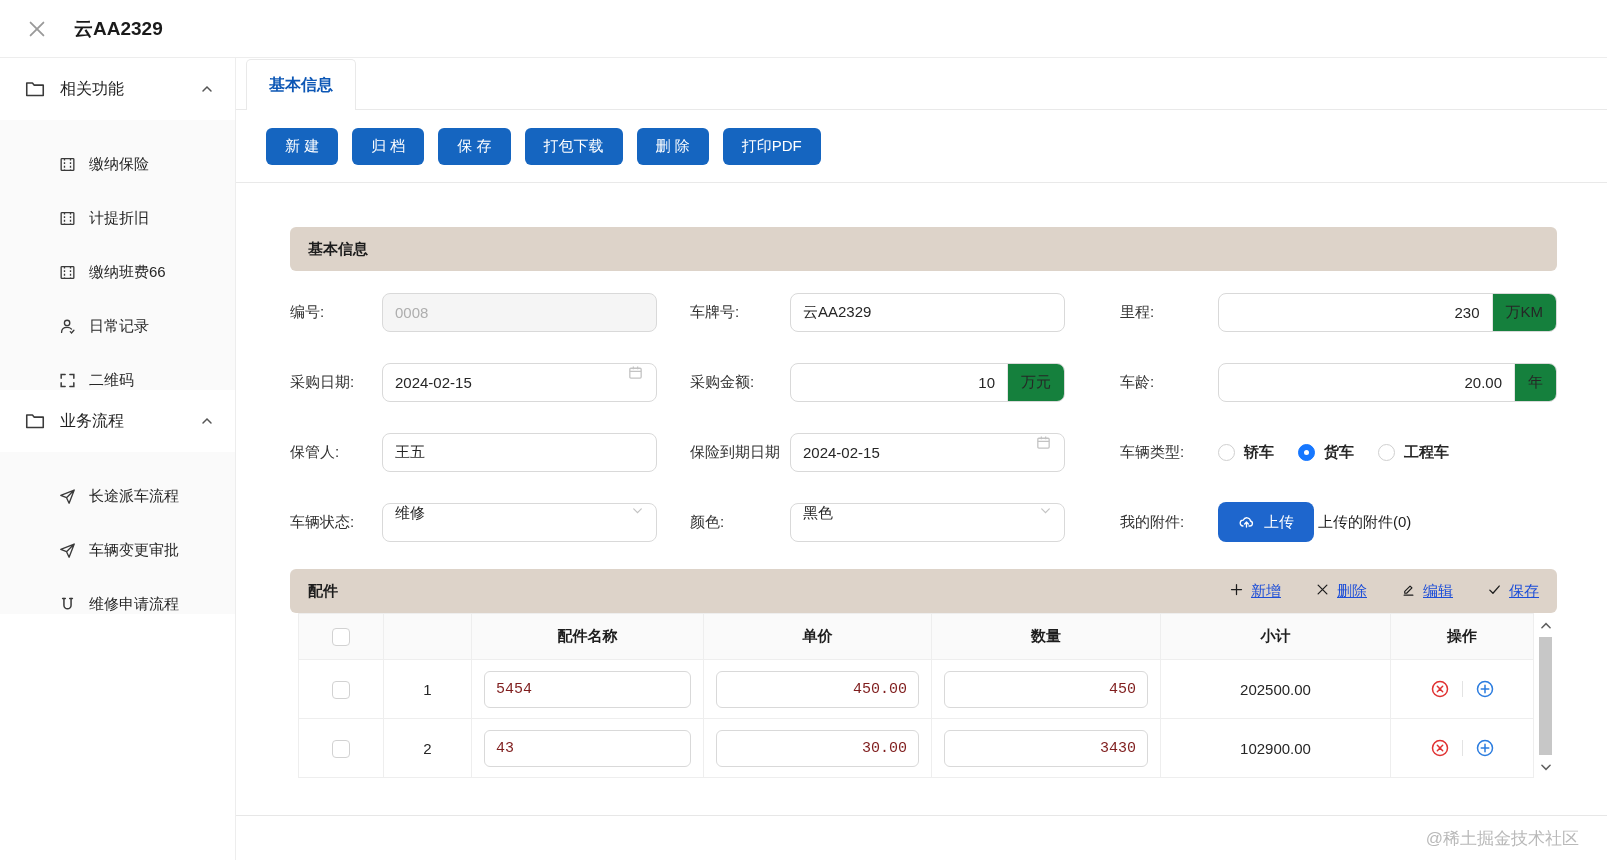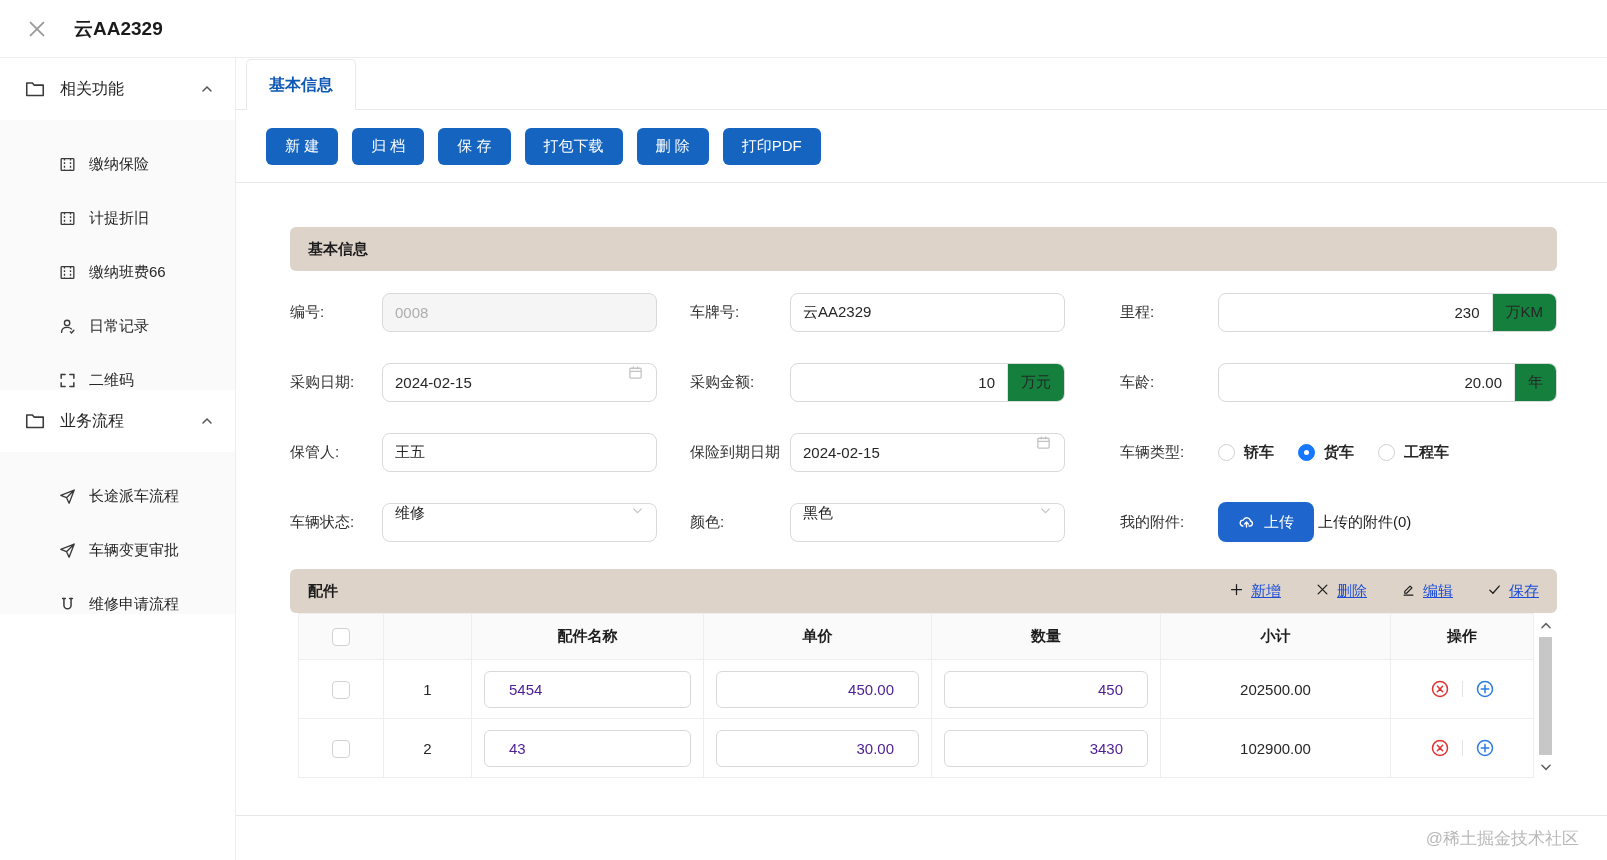--- a/index.html
+++ b/index.html
@@ -70,21 +70,21 @@
   .upload-btn svg { width:17px; height:17px; }
   .att-text { font-size:15px; margin-left:4px; color:#1d1d1d; }
 
   
   .parts-bar { margin-top:20px; }
   .table-zone { margin-top:0; display:flex; padding-left:5px;justify-content:flex-end; }
   table.parts { border-collapse:collapse; table-layout:fixed; width:1235px; }
   .parts th, .parts td { border:1px solid #eeeeee; text-align:center; }
   .parts th { height:46px; background:#fafafa; font-size:15px; font-weight:bold; color:#1d1d1d; }
   .parts td { height:59px; font-size:15px; background:#fff; }
-  .cellin { height:37px; border:1px solid #d9d9d9; border-radius:6px; width:calc(100% - 24px); margin:0 auto; display:block; padding:0 24px; font-size:15px; font-family:Liberation Sans, sans-serif; outline:none; color:#4c1d95; }
+  .cellin { height:37px; border:1px solid #d9d9d9; border-radius:6px; width:calc(100% - 24px); margin:0 auto; display:block; padding:0 11px; font-size:15px; font-family:Liberation Mono, monospace; outline:none; color:#7f1d1d; }
   .cellin.num { text-align:right; }
   .cb { width:18px; height:18px; border:1px solid #d2d2d2; border-radius:4px; background:#fff; display:inline-block; vertical-align:middle; cursor:pointer; }
   .ops { display:flex; align-items:center; justify-content:center; gap:0; }
   .op-ic { width:20px; height:20px; cursor:pointer; display:block; }
   .op-div { width:1px; height:16px; background:#e3e3e3; margin:0 12px; }
 
   .vscroll { width:23px; height:164px; margin-top:0; display:flex; flex-direction:column; align-items:center; background:#fff; align-self:flex-end; }
   .vs-btn { height:23px; width:23px; display:flex; align-items:center; justify-content:center; cursor:pointer; }
   .vs-track { flex:1; width:13px; background:#f1f1f1; display:flex; }
   .vs-thumb { width:13px; height:100%; background:#c7c7c7; cursor:grab; }

